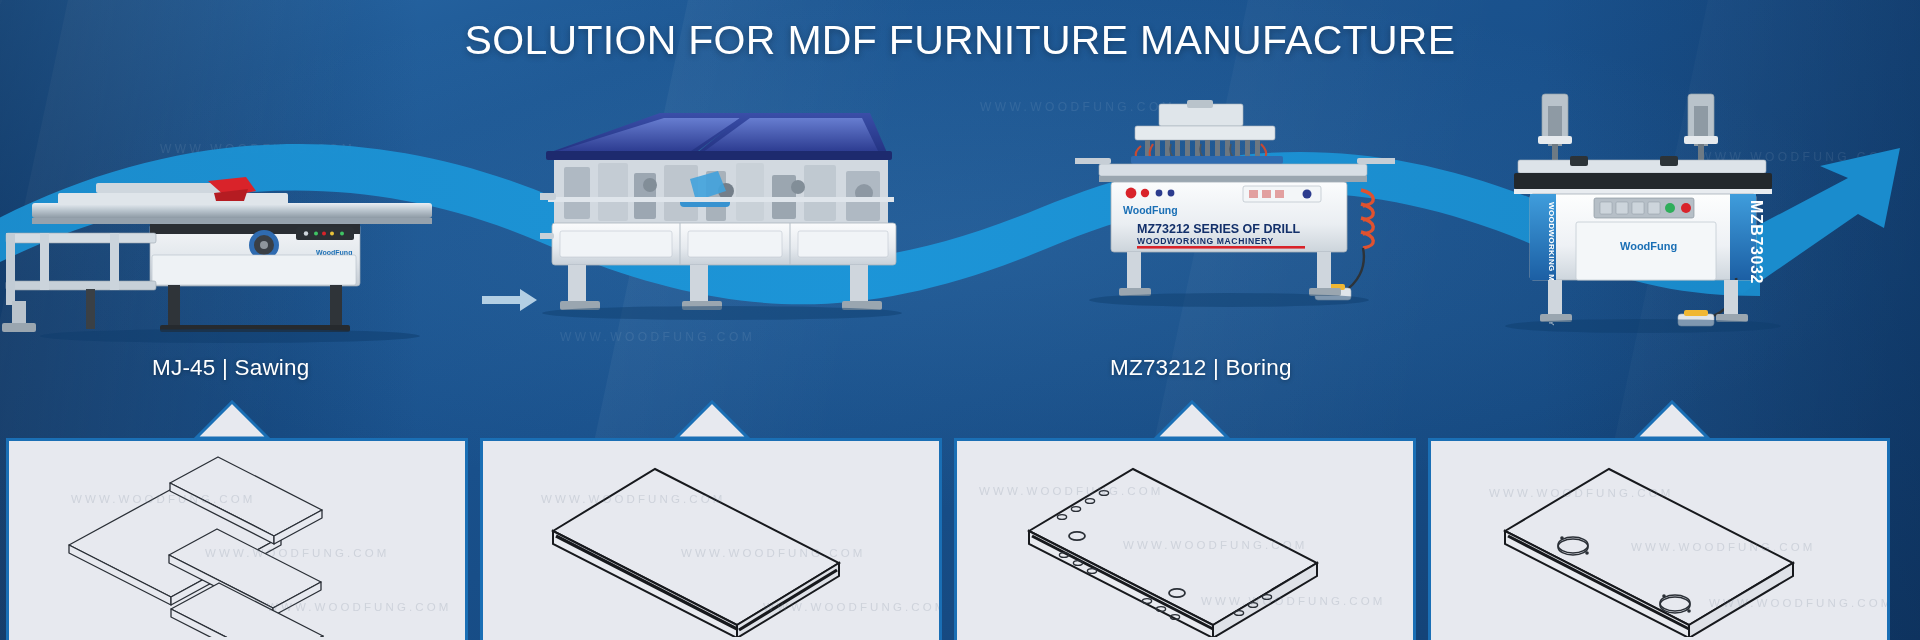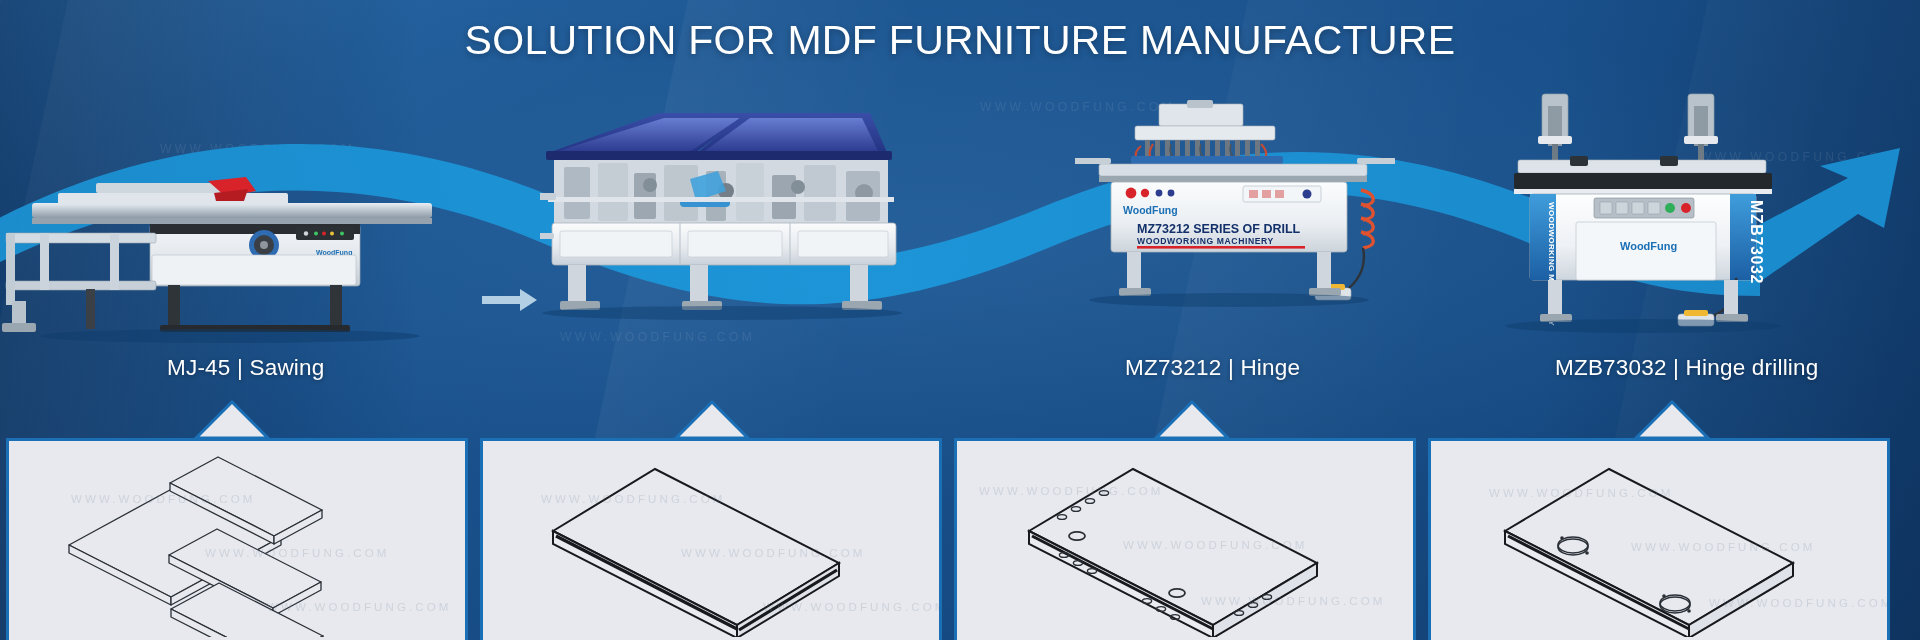--- a/index.html
+++ b/index.html
@@ -65,21 +65,20 @@
   .machine svg { display:block; }
 
   
   .mlabel {
     position:absolute;
     color:#ffffff;
     font-size:22.5px;
     white-space:nowrap;
     text-shadow:0 1px 4px rgba(0,0,0,0.35);
     letter-spacing:0.2px;
-    margin-left:15px;
   }
 
   
   #panels {
     position:absolute; left:0; top:430px; width:1920px; height:210px;
   }
   .panel {
     position:absolute; top:8px; height:202px;
     background:#e7e9ef;
     border:3px solid #1a6fb5;
@@ -432,22 +431,21 @@
 
       <rect x="48" y="188" width="14" height="36" fill="#cfd6dd"></rect>
       <rect x="224" y="188" width="14" height="36" fill="#cfd6dd"></rect>
       <rect x="40" y="222" width="32" height="8" rx="2" fill="#9aa6b0"></rect>
       <rect x="216" y="222" width="32" height="8" rx="2" fill="#9aa6b0"></rect>
       <ellipse cx="143" cy="234" rx="138" ry="7" fill="#0e3b6b" opacity="0.45"></ellipse>
     </svg>
   </div>
 
   <div class="mlabel" style="left:152px; top:355px;">MJ-45 | Sawing</div>
-  <div class="mlabel" style="left:1110px;top:355px;">MZ73212 | Hinge</div>
-  <div class="mlabel" style="left:1540px;top:355px;">MZB73032 | Hinge drilling</div>
+  <div class="mlabel" style="left:1110px;top:355px;">MZ73212 | Boring</div>
 
   <div id="panels">
 
     <svg class="notch" style="left:0px;width:1920px;height:38px;top:-30px;" viewBox="0 0 1920 38">
       <path d="M196,38 L232,2 L268,38 Z" fill="#e7e9ef" stroke="#1a6fb5" stroke-width="3"></path>
       <path d="M676,38 L712,2 L748,38 Z" fill="#e7e9ef" stroke="#1a6fb5" stroke-width="3"></path>
       <path d="M1156,38 L1192,2 L1228,38 Z" fill="#e7e9ef" stroke="#1a6fb5" stroke-width="3"></path>
       <path d="M1636,38 L1672,2 L1708,38 Z" fill="#e7e9ef" stroke="#1a6fb5" stroke-width="3"></path>
     </svg>
 

